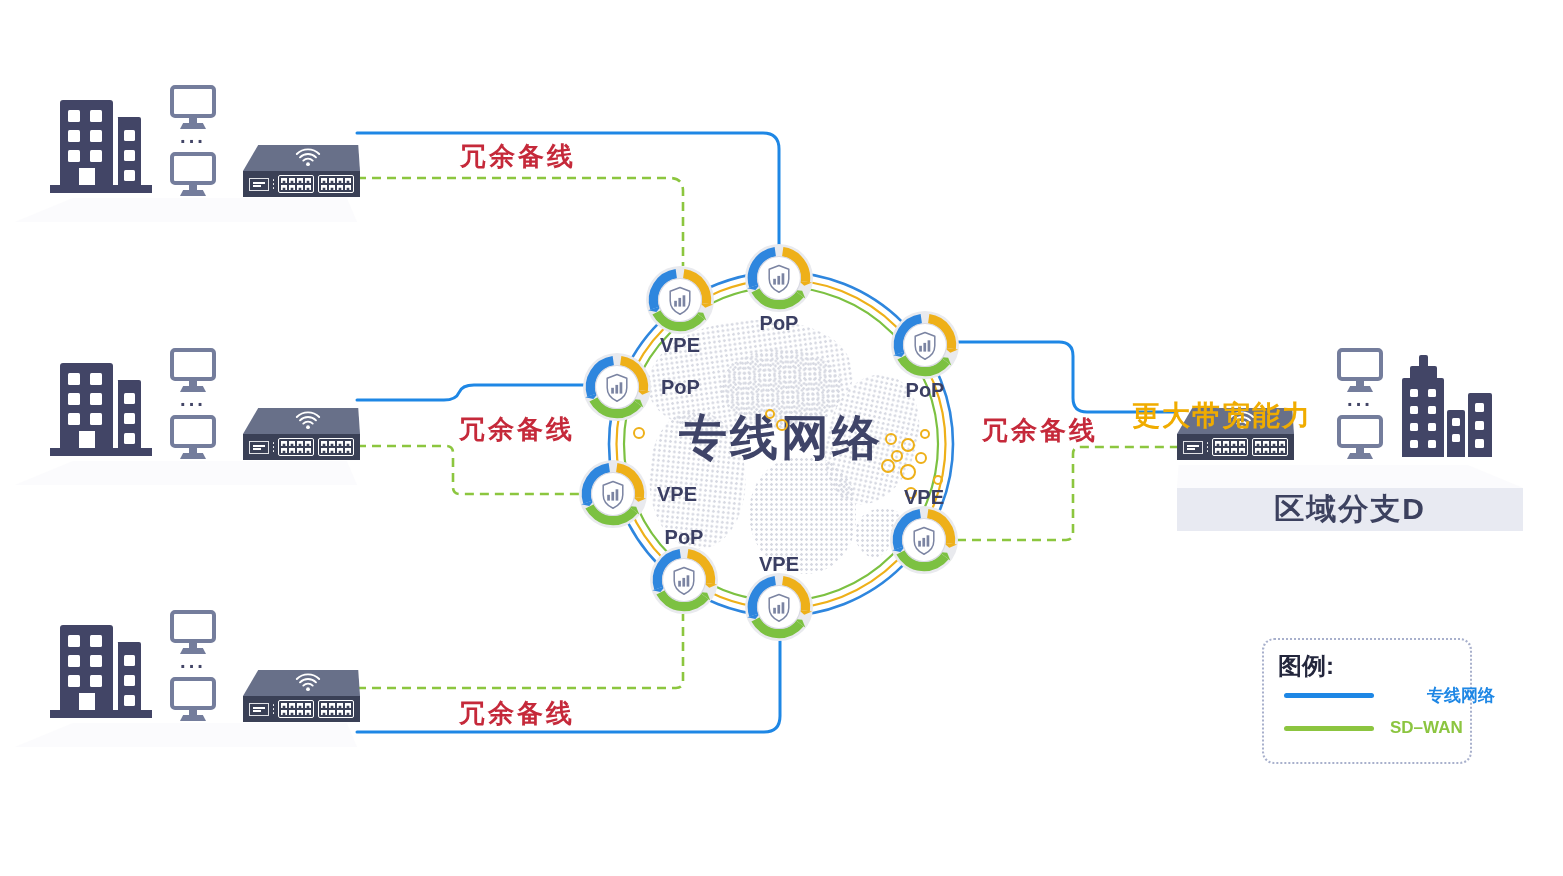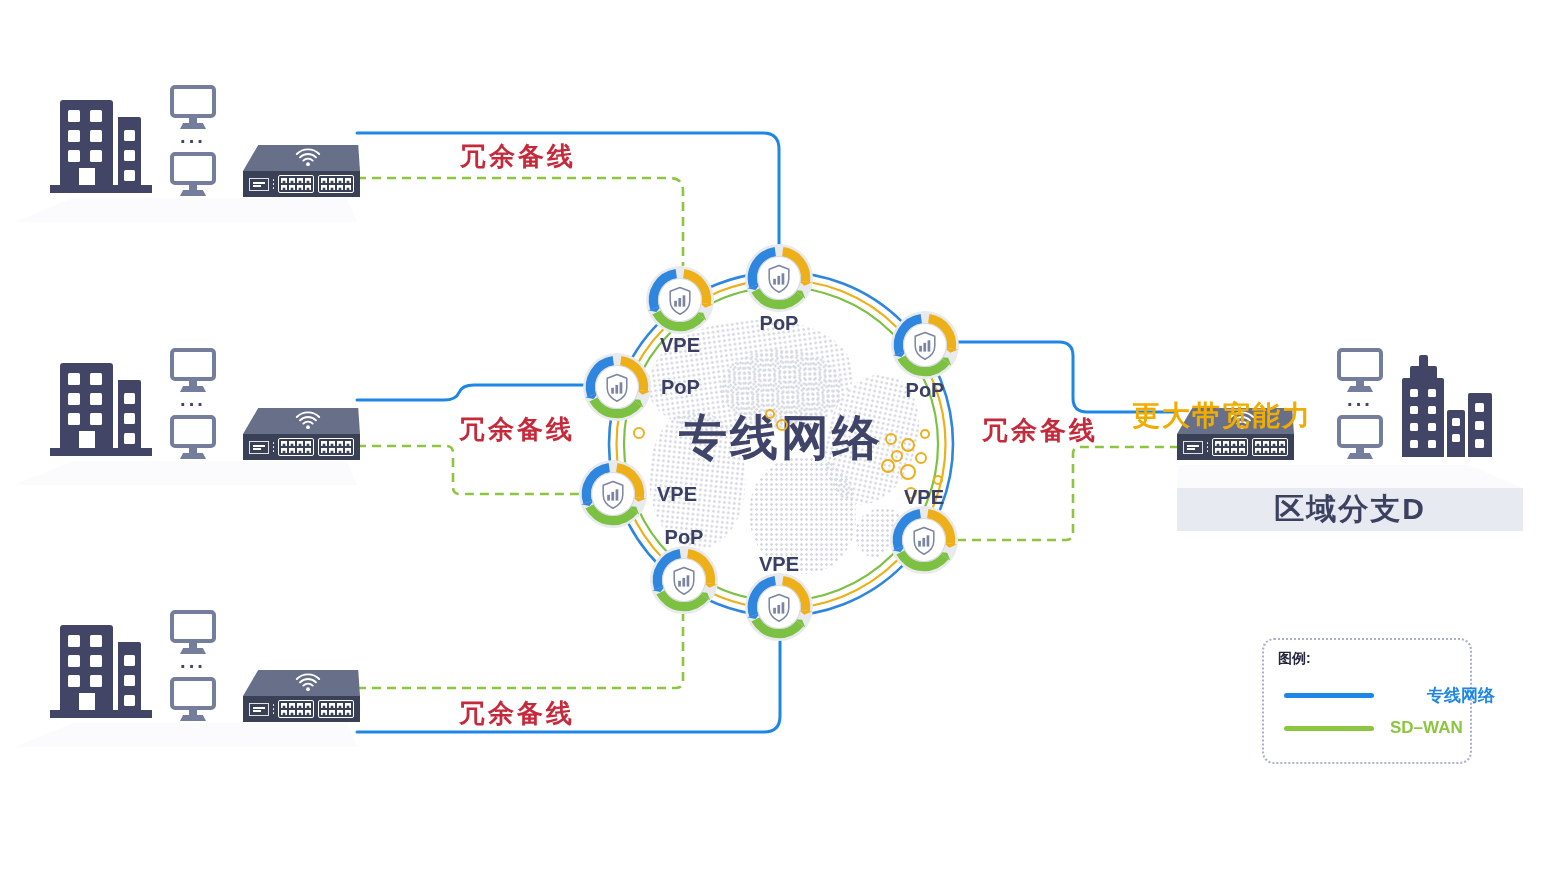--- a/index.html
+++ b/index.html
@@ -86,21 +86,21 @@
         background:linear-gradient(#fff,#fff) no-repeat 3px 3px/12px 2px,
                    linear-gradient(#fff,#fff) no-repeat 3px 6px/8px 2px;}
   .vdots{width:2px;height:2px;border-radius:50%;background:#fff;box-shadow:0 4px 0 #fff,0 8px 0 #fff;margin-top:-8px;}
   .pgroup{border:1px solid #fff;border-radius:2px;padding:2px;display:grid;
         grid-template-columns:repeat(4,6px);grid-auto-rows:5px;gap:2px;}
   .port{width:6px;height:5px;background:#fff;
         clip-path:polygon(0 0,100% 0,100% 100%,72% 100%,72% 55%,28% 55%,28% 100%,0 100%);}
   
   .legend{position:absolute;left:1262px;top:638px;width:206px;height:122px;border:2px dotted #a8b0cc;
         border-radius:12px;background:#fff;z-index:6;}
-  .legend-title{position:absolute;left:14px;top:10px;font-size:14px;font-weight:700;color:#23263c;}
+  .legend-title{position:absolute;left:14px;top:10px;font-size:24px;font-weight:700;color:#23263c;}
   .legend-row{position:absolute;left:20px;display:flex;align-items:center;}
   .legend-row.r1{top:44px;gap:37px;}
   .legend-row.r2{top:78px;}
   .legend-line{width:90px;height:5px;border-radius:3px;margin-right:16px;}
   .legend-label{font-size:17px;font-weight:700;white-space:nowrap;}
 </style>
 </head>
 <body>
 
 <div id="stage">

